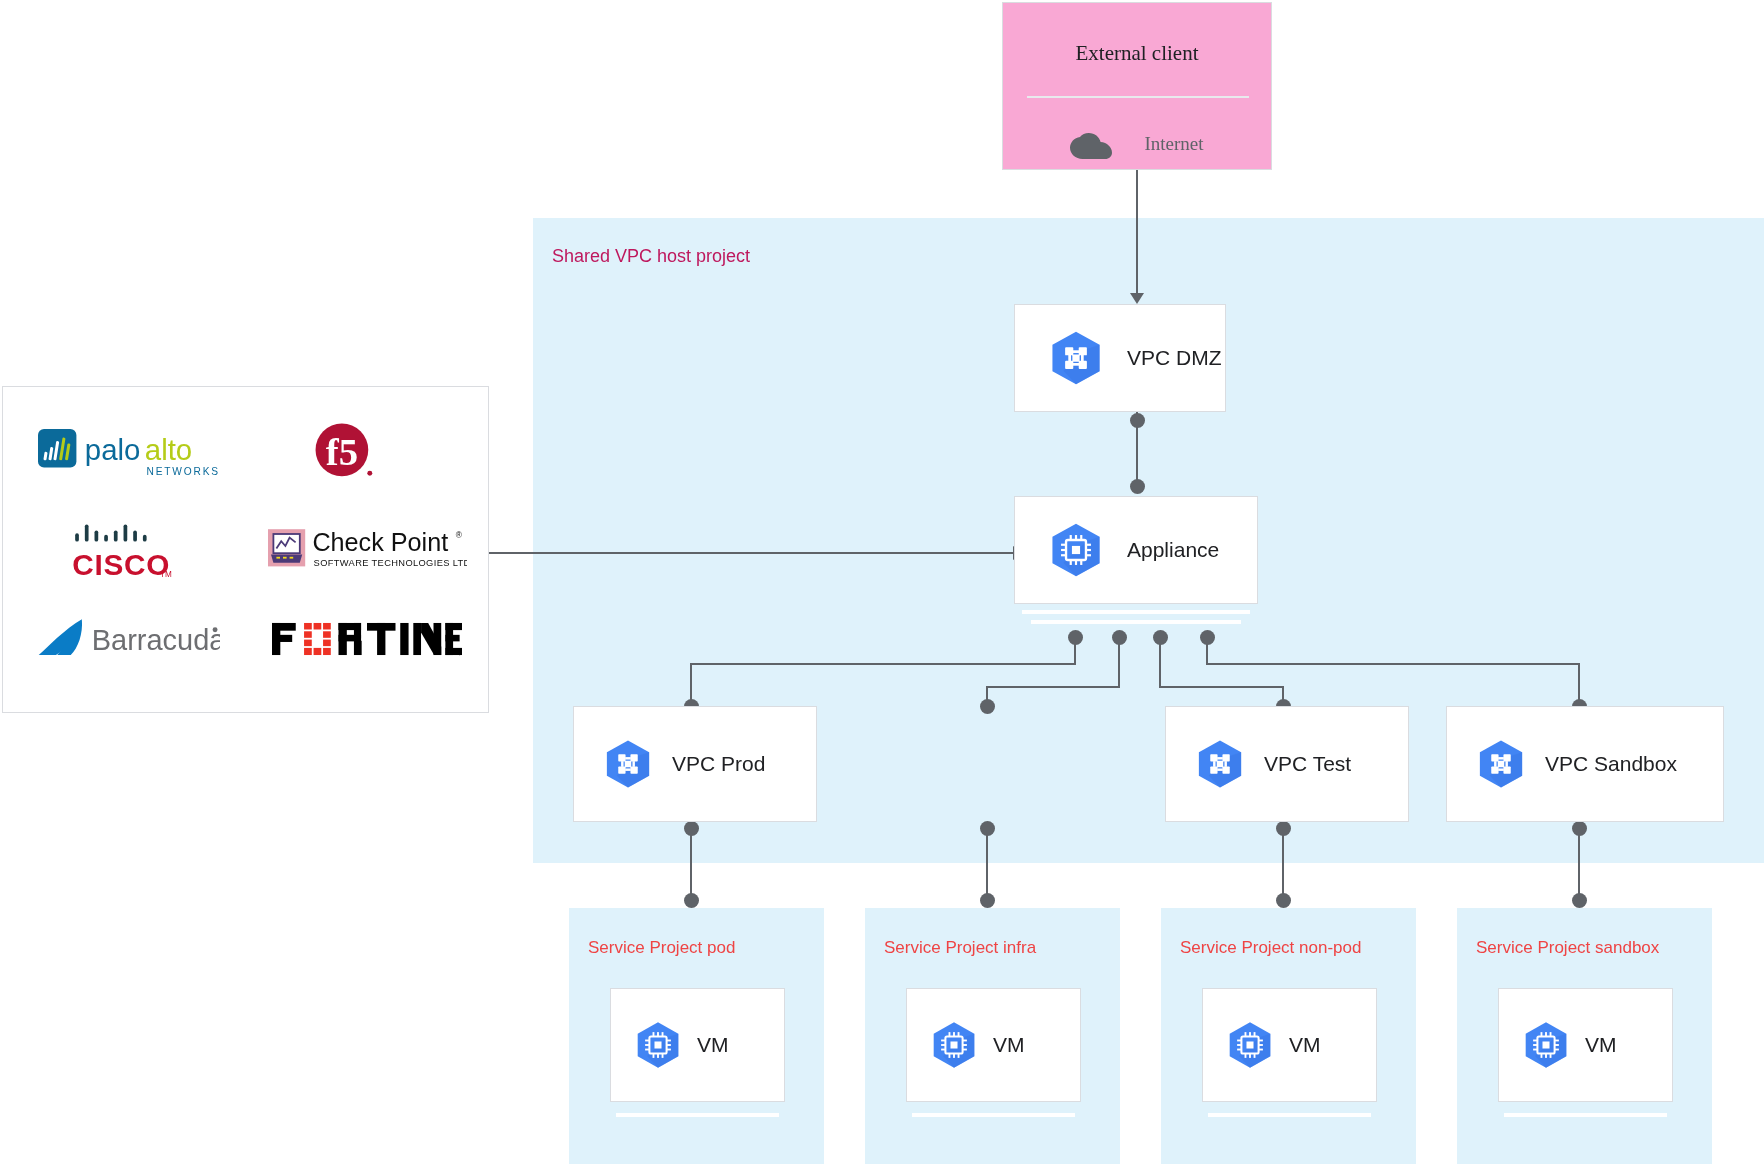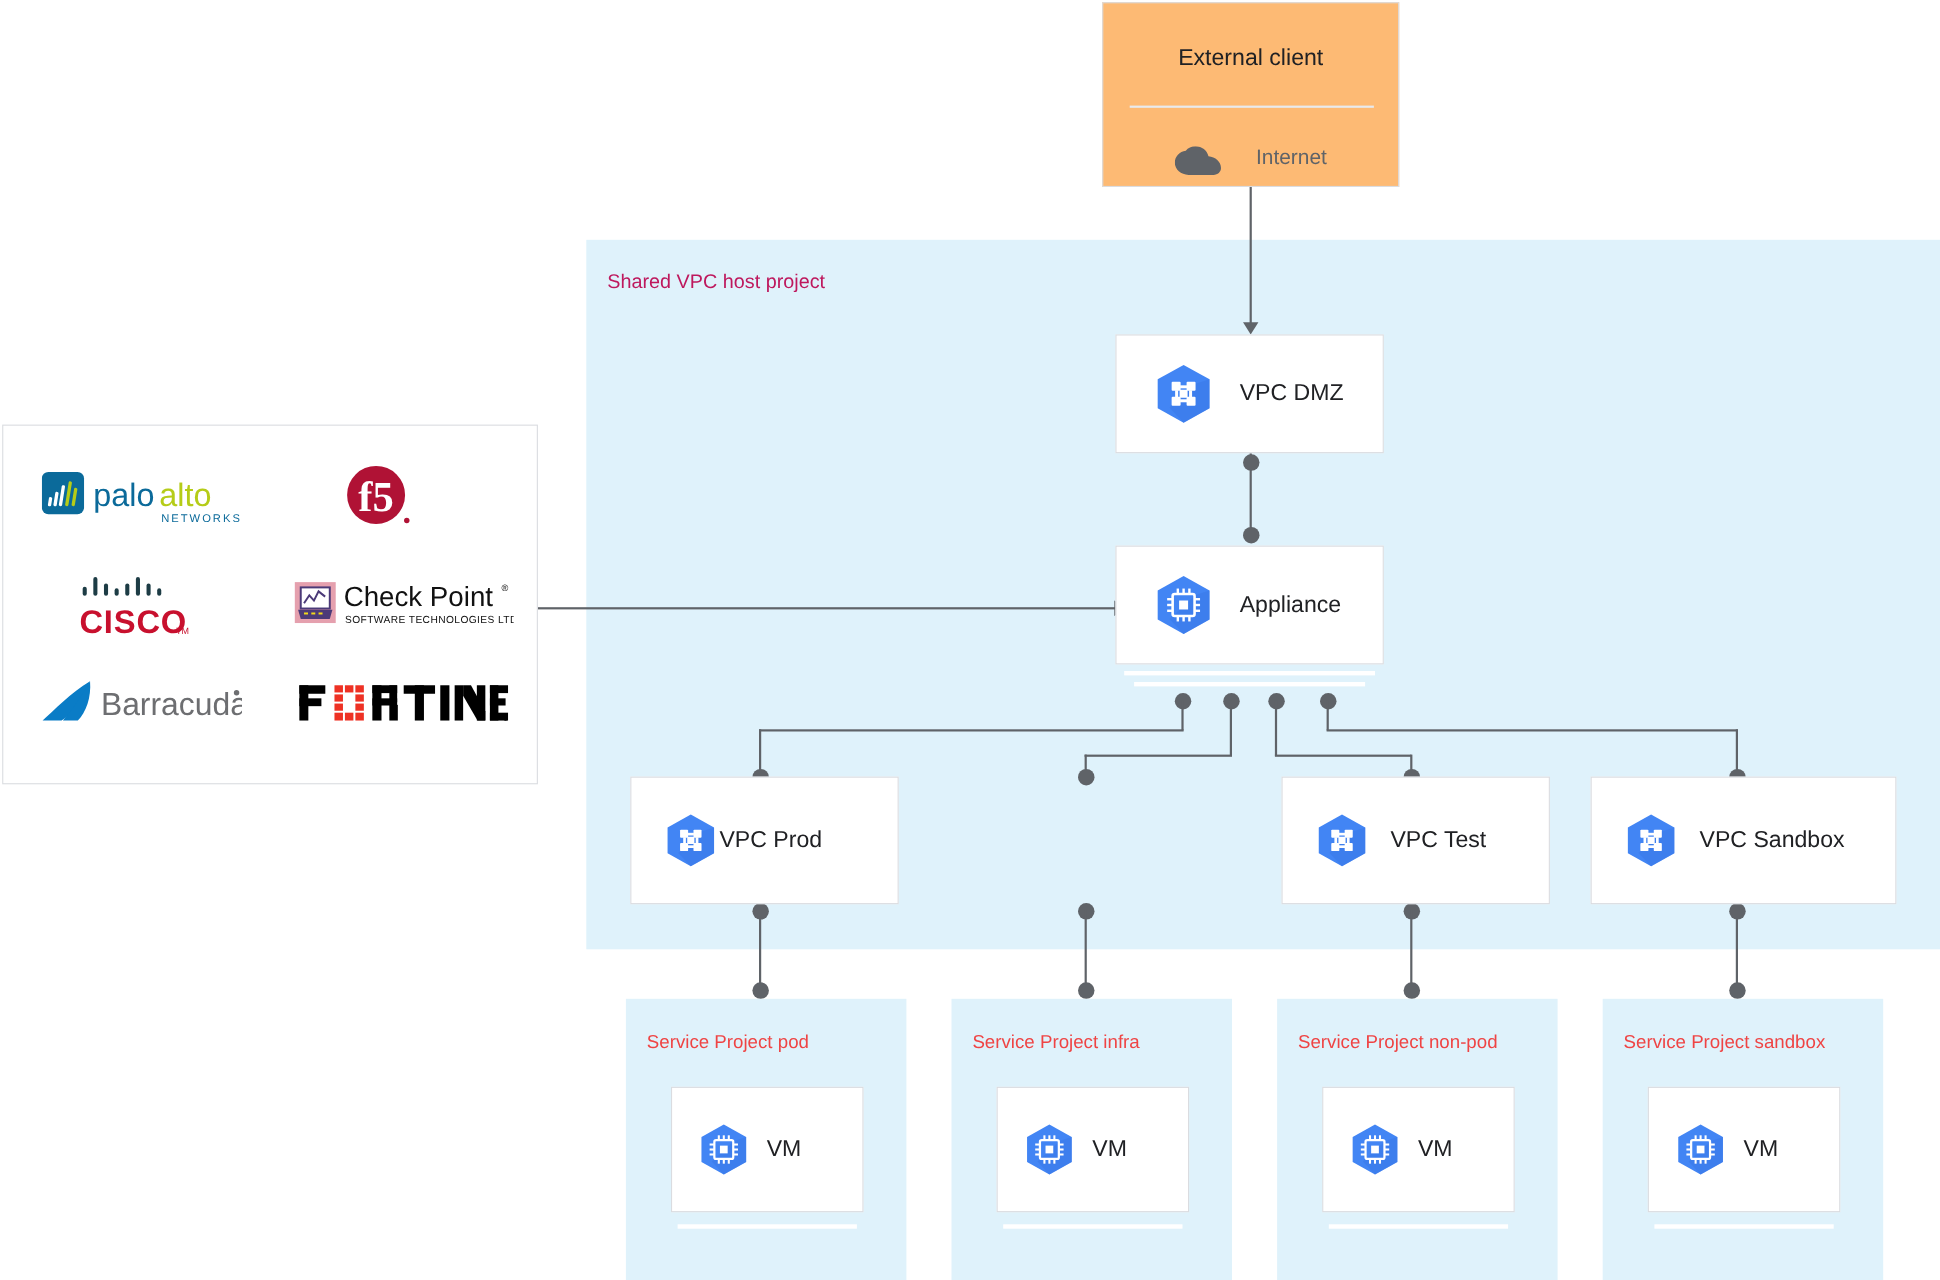--- a/index.html
+++ b/index.html
@@ -11,23 +11,24 @@
     position:relative;
     width:1764px;
     height:1164px;
     overflow:hidden;
     background:#ffffff;
   }
 
   
   .card{
     position:absolute;
-    background:#fdba74;
+    background:#f9a8d4;
     border:1px solid #dadce0;
     box-sizing:border-box;
+    font-family:Liberation Serif, serif;
   }
 
   
   #external-client{
     left:1002px;top:2px;width:270px;height:168px;
   }
   #external-client .ec-title{
     position:absolute;left:0;top:38px;width:100%;
     text-align:center;font-size:21px;color:#202124;
   }
@@ -178,21 +179,21 @@
       <span>
         <svg width="42" height="27" viewBox="0 0 42 27" class="vendor-svg">
           <path d="M12.5 26 C5.6 26 0 21 0 14.8 C0 9.3 4.3 4.7 10 4 C12 1.5 15.2 0 18.8 0
                    C24.6 0 29.5 3.9 30.6 9.1 C36.9 9.5 42 14.2 42 19.7 C42 23.2 39 26 35.2 26 Z" fill="#5f6368"></path>
         </svg>
       </span>
       <span class="ec-label">Internet</span>
     </div>
   </div>
 
-  <div class="node" style="left:1014px;top:304px;width:244px;height:108px;padding-left:32px;gap:22px;">
+  <div class="node" style="left:1014px;top:304px;width:212px;height:108px;padding-left:32px;gap:22px;">
     <span class="node-icon">
       <svg width="58" height="58" viewBox="0 0 64 64" class="vendor-svg">
         <path d="M32 3 L58 17.5 L58 46.5 L32 61 L6 46.5 L6 17.5 Z" fill="#4285f4"></path>
         <path d="M58 17.5 L58 46.5 L32 61 L18 46 L44 22 Z" fill="#3b78e7" opacity="0.55"></path>
         <g fill="#ffffff">
           <rect x="20" y="20" width="9" height="9" rx="1"></rect>
           <rect x="35" y="20" width="9" height="9" rx="1"></rect>
           <rect x="20" y="35" width="9" height="9" rx="1"></rect>
           <rect x="35" y="35" width="9" height="9" rx="1"></rect>
           <rect x="28" y="28" width="8" height="8" rx="1"></rect>
@@ -228,21 +229,21 @@
           <rect x="43.5" y="36.6" width="5" height="2.4"></rect>
         </g>
       </svg>
     </span>
     <span class="node-label">Appliance</span>
   </div>
 
   <div class="shadow-line" style="left:1022px;top:610px;width:228px;"></div>
   <div class="shadow-line" style="left:1031px;top:620px;width:210px;"></div>
 
-  <div class="node" style="left:573px;top:706px;width:244px;height:116px;padding-left:28px;">
+  <div class="node" style="left:573px;top:706px;width:244px;height:116px;padding-left:28px;gap:18px;">
     <span class="node-icon">
       <svg width="52" height="52" viewBox="0 0 64 64" class="vendor-svg">
         <path d="M32 3 L58 17.5 L58 46.5 L32 61 L6 46.5 L6 17.5 Z" fill="#4285f4"></path>
         <path d="M58 17.5 L58 46.5 L32 61 L18 46 L44 22 Z" fill="#3b78e7" opacity="0.55"></path>
         <g fill="#ffffff">
           <rect x="20" y="20" width="9" height="9" rx="1"></rect>
             <rect x="35" y="20" width="9" height="9" rx="1"></rect>
           <rect x="20" y="35" width="9" height="9" rx="1"></rect>
             <rect x="35" y="35" width="9" height="9" rx="1"></rect>
           <rect x="28" y="28" width="8" height="8" rx="1"></rect>

